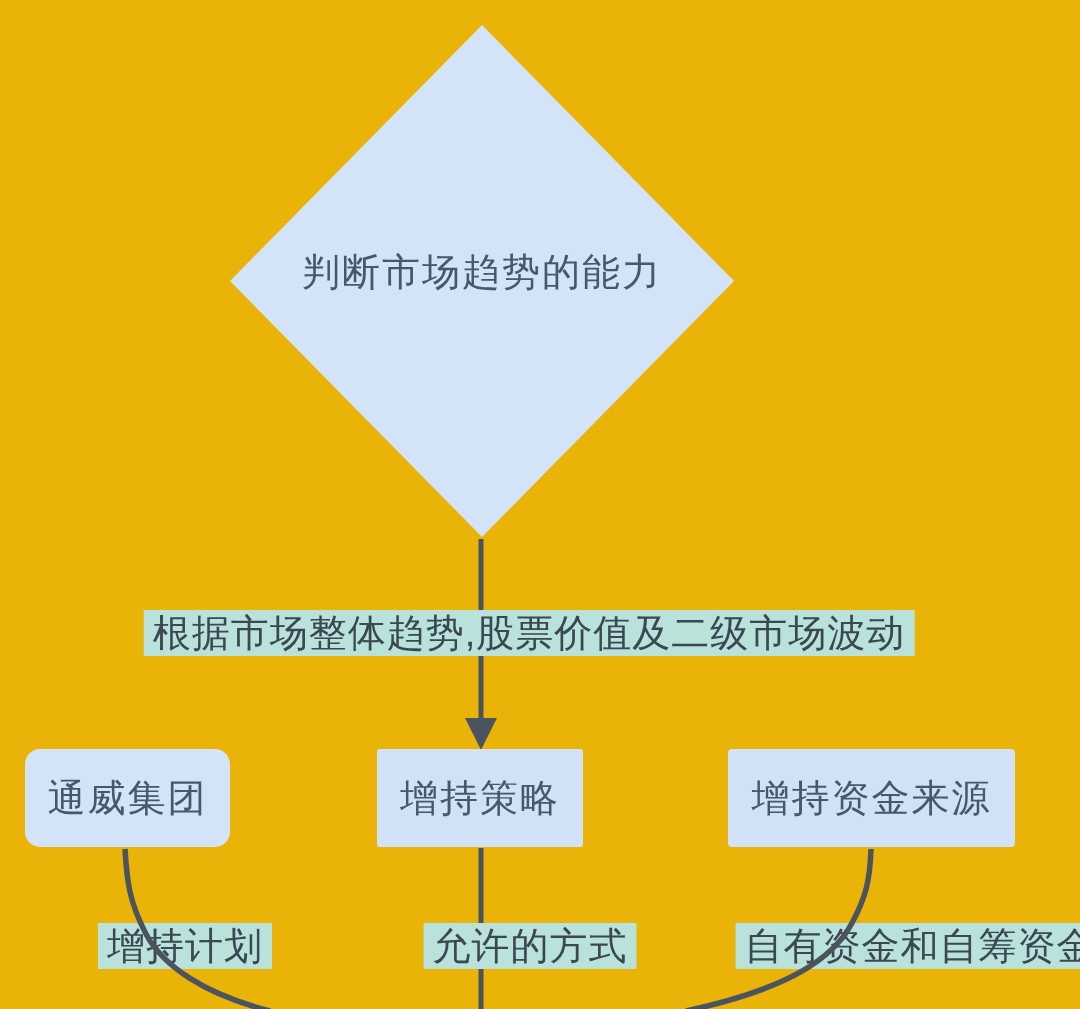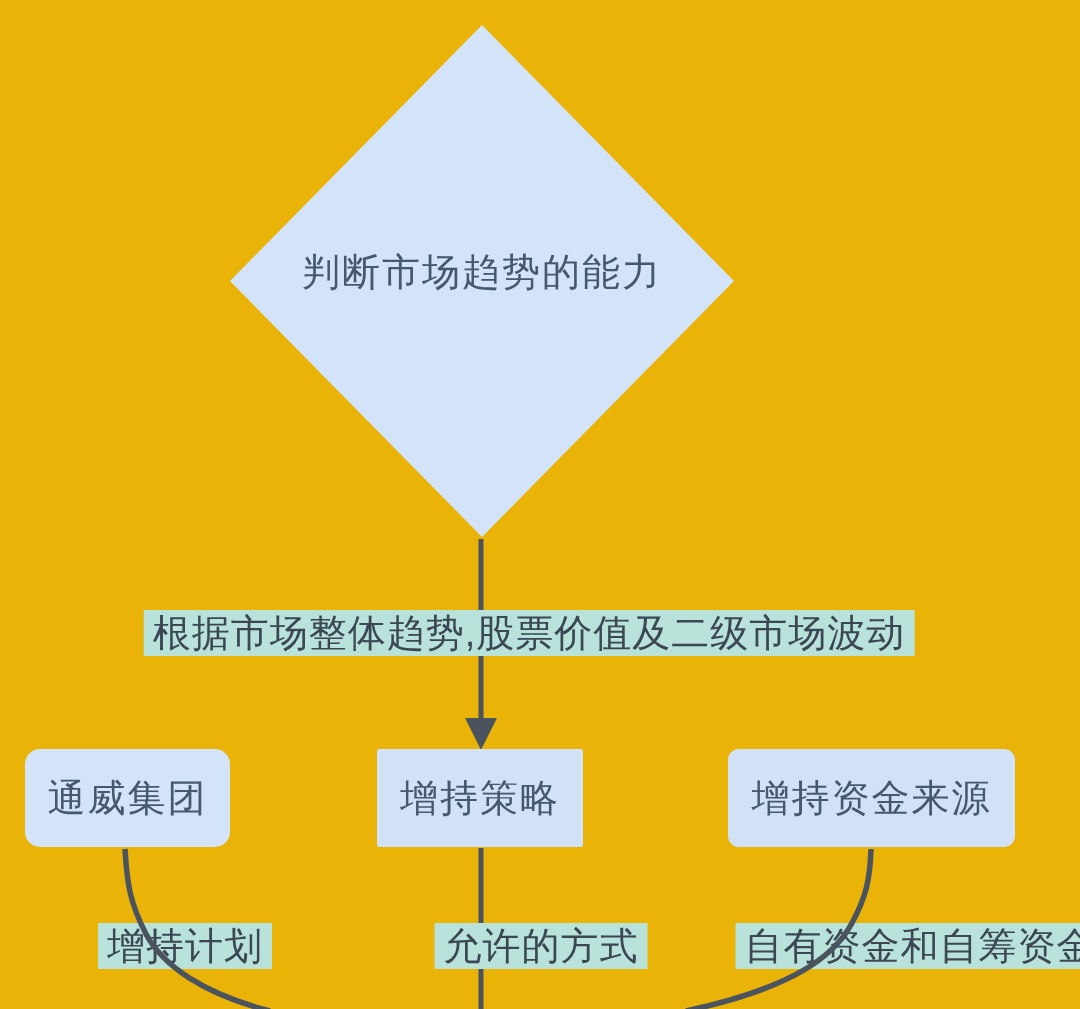--- a/index.html
+++ b/index.html
@@ -47,21 +47,21 @@
     padding: 0 9px;
     white-space: nowrap;
     transform: translateX(-50%);
     margin-left: 44px;
   }
   .edge-label.main {
     left: 485px;
     top: 610px;
   }
   .leaf.left   { left: 141px; top: 923px; }
-  .leaf.middle { left: 497px; top: 923px; }
+  .leaf.middle { left: 486px; top: 923px; }
   .leaf.right  { left: 876px; top: 923px; }
   .node {
     position: absolute;
     z-index: 2;
     top: 749px;
     height: 98px;
     line-height: 98px;
     text-align: center;
     background: #d2e2f6;
     color: #46586b;
@@ -76,21 +76,21 @@
     background: #d4e4f8;
   }
   .node.middle {
     left: 377px;
     width: 206px;
     border-radius: 2px;
   }
   .node.right {
     left: 728px;
     width: 287px;
-    border-radius: 11px;
+    border-radius: 4px;
   }
   svg.layer.over { z-index: 4; }
 </style>
 </head>
 <body>
 
 <div class="canvas">
 
   <svg class="layer under" viewBox="0 0 1080 1009">
     <polygon points="482,25 734,281 482,537 230,281" fill="#d3e3f8"></polygon>

